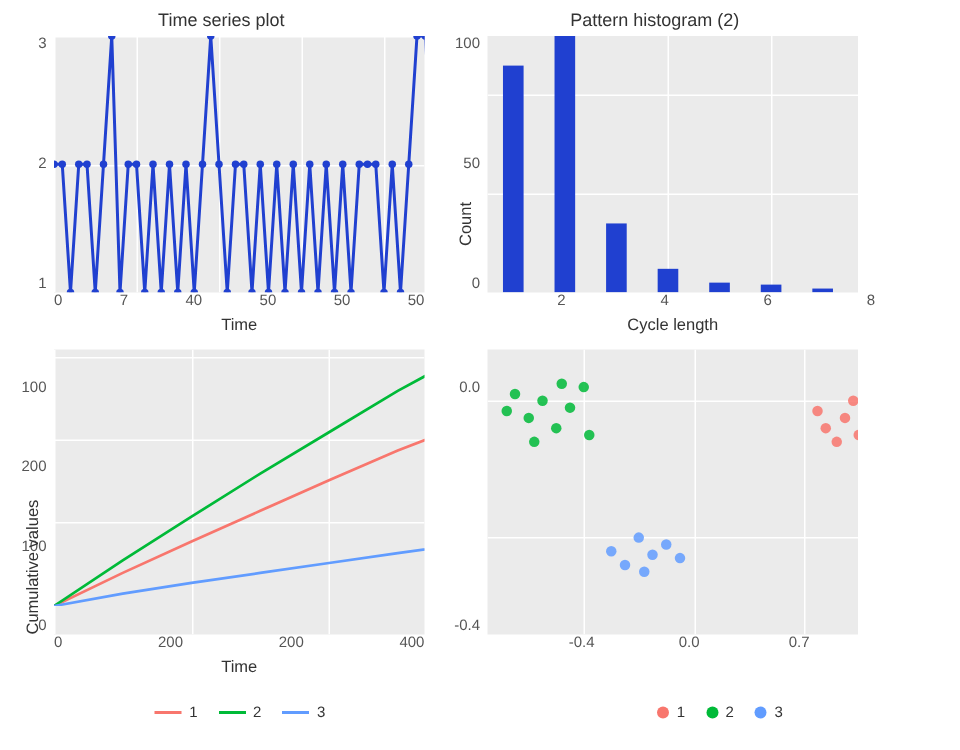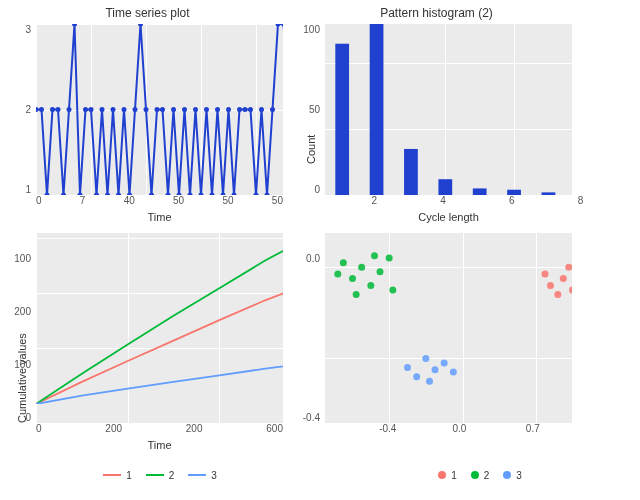--- a/index.html
+++ b/index.html
@@ -254,21 +254,21 @@
     <div class="y-axis" id="rate-yaxis">
         <span>100</span>
         <span>200</span>
         <span>100</span>
         <span>0</span>
       </div>
     <div class="x-axis" id="rate-xaxis">
         <span>0</span>
         <span>200</span>
         <span>200</span>
-        <span>600</span>
+        <span>400</span>
       </div>
     <div class="x-label">Time</div>
     <div class="y-label" style="top:190px;">Cumulative values</div>
   </div>
 
   <div class="panel">
     <div class="plot-area" id="ifs-plot">
         <div class="grid-line-h" style="top: 125.4px;"></div>
         <div class="grid-line-h" style="top: 34.2px;"></div>
         <div class="grid-line-v" style="left: 64.1667px;"></div>

